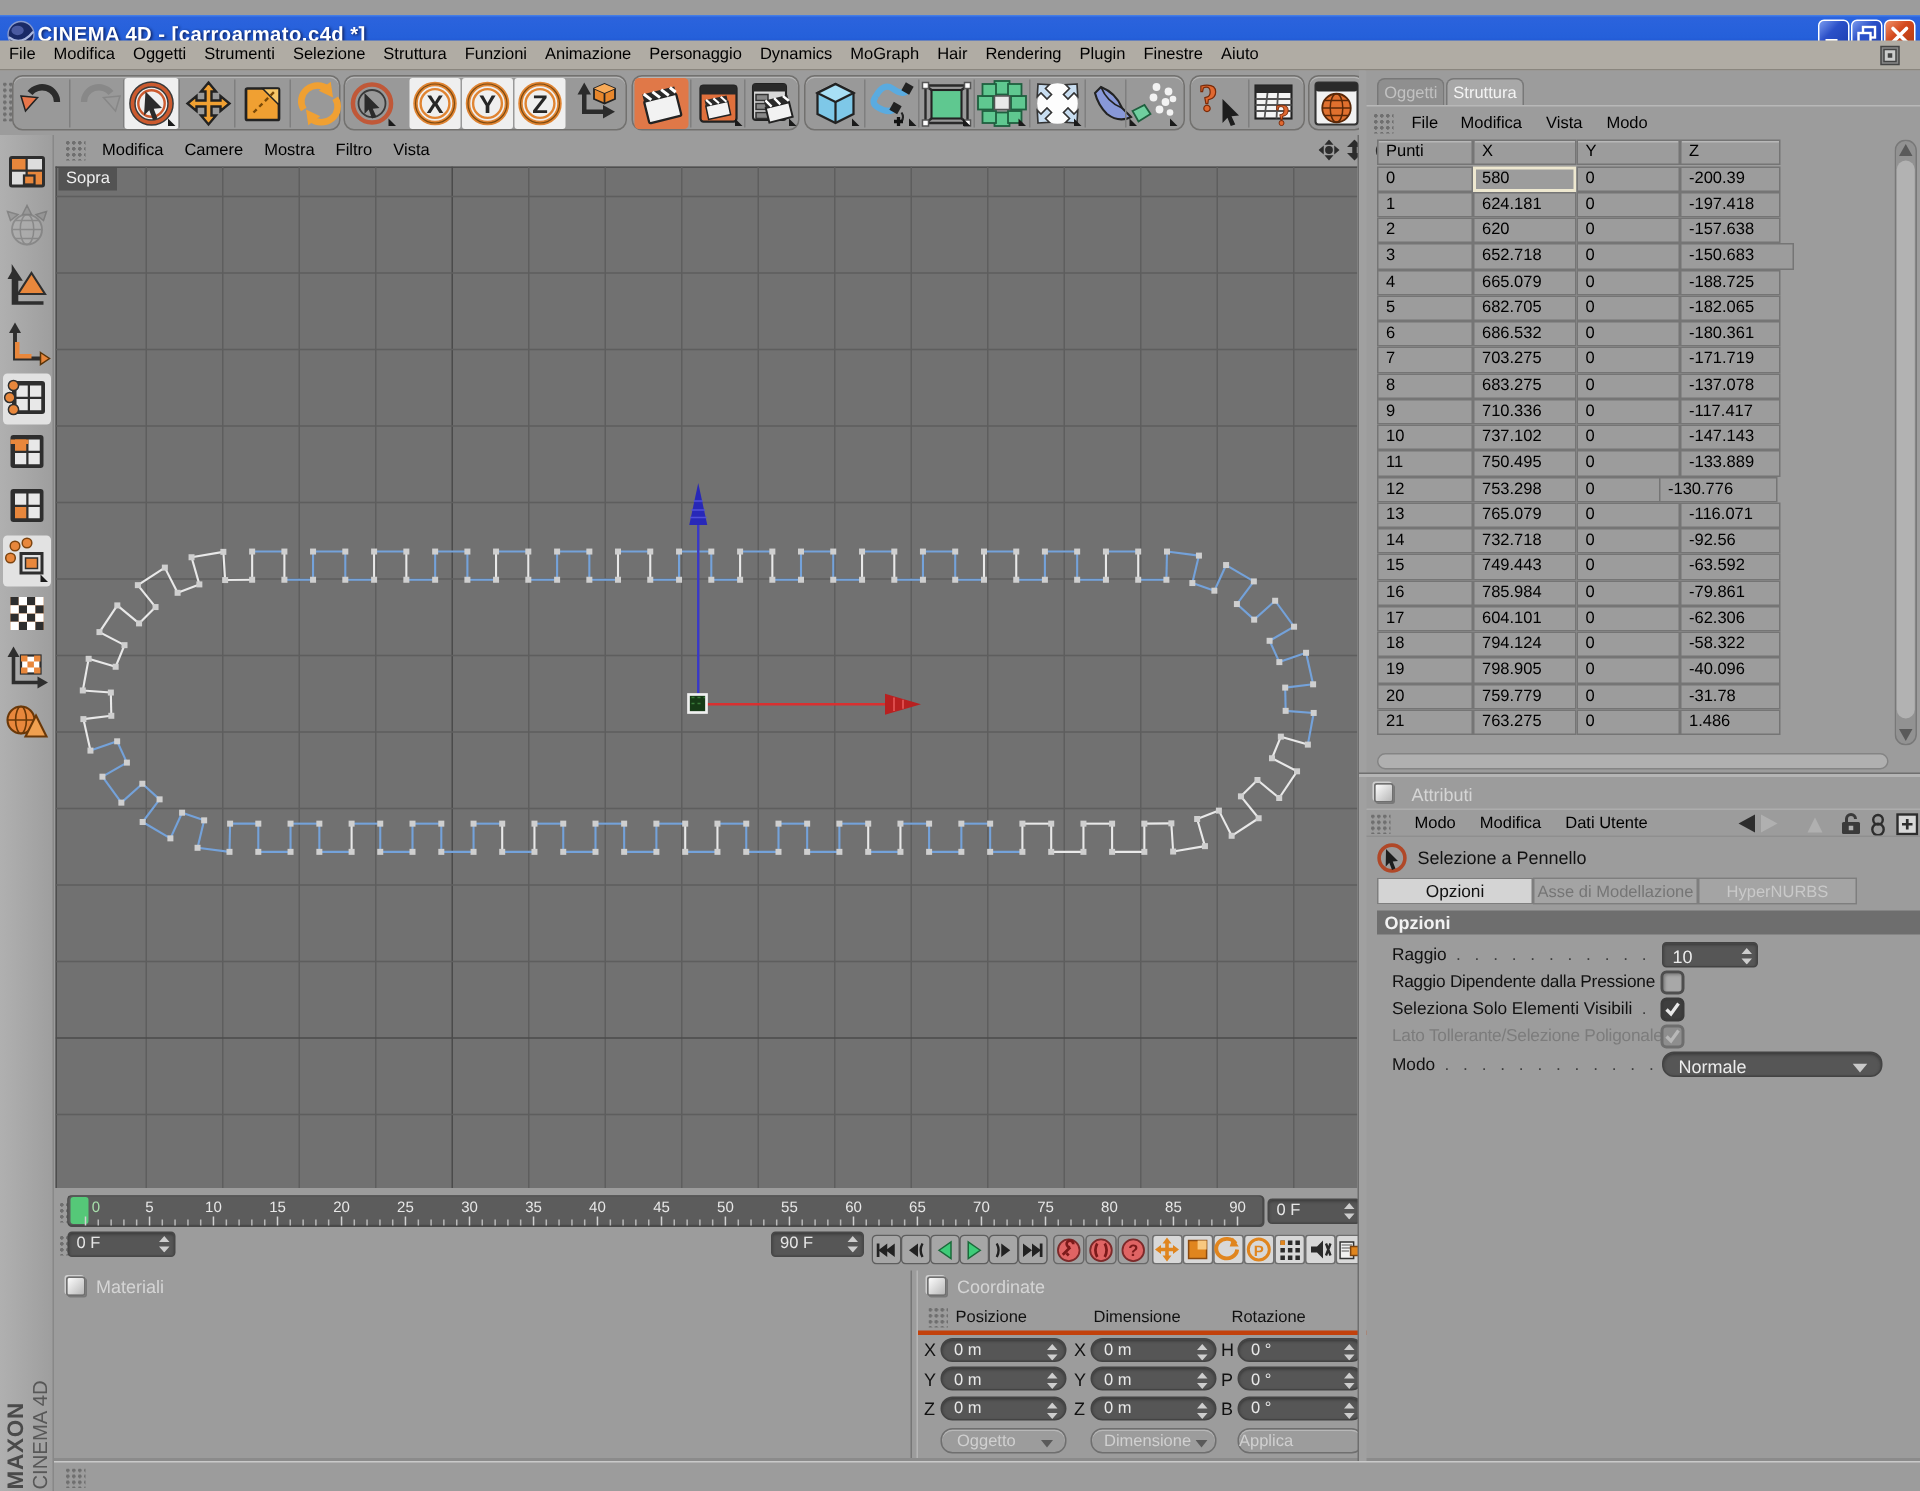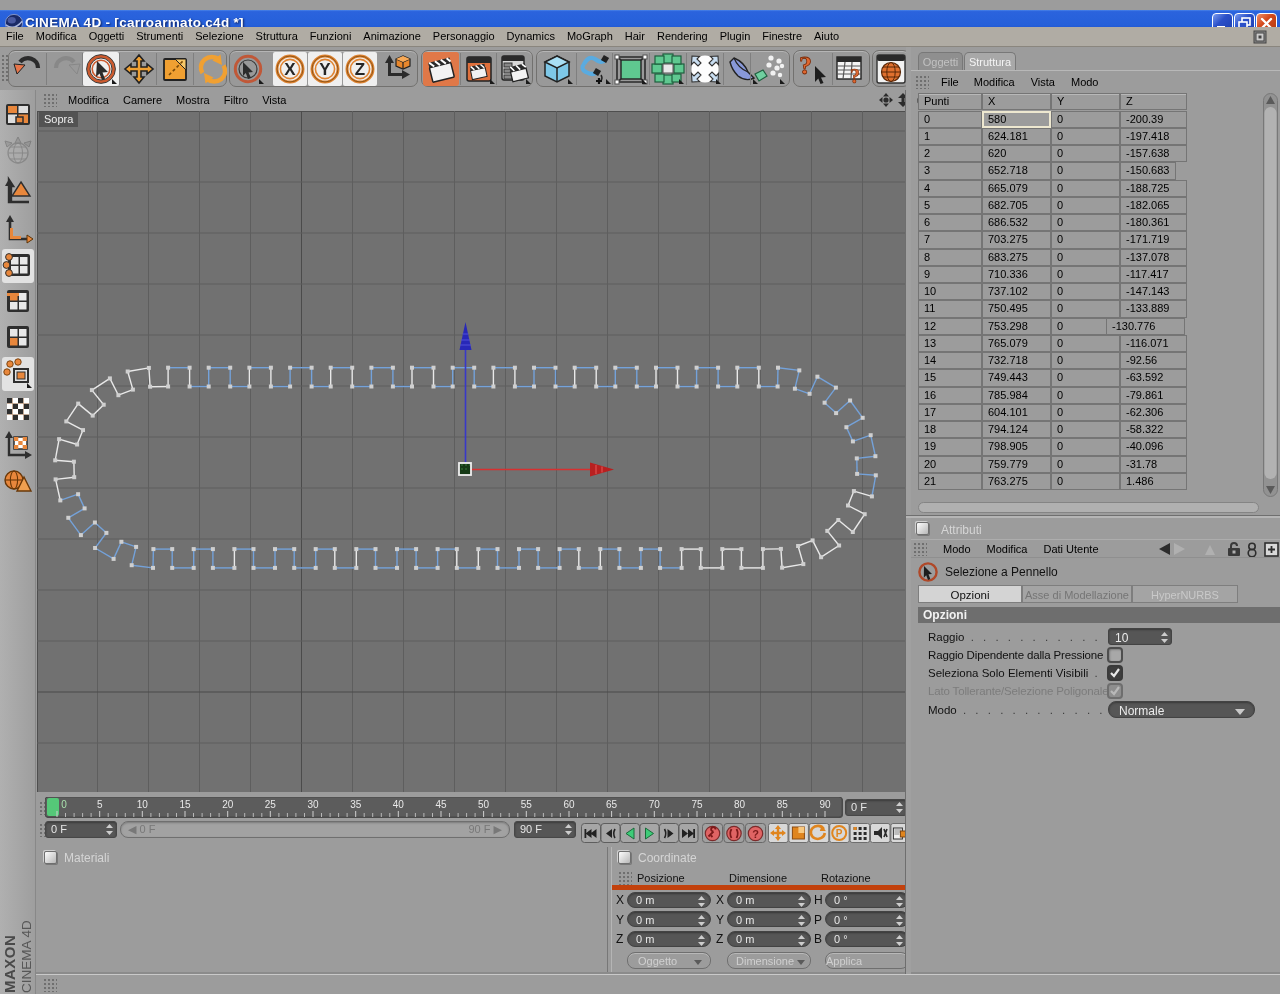--- a/index.html
+++ b/index.html
@@ -842,45 +842,41 @@
       </svg>
  </div>
  <div class="grip" style="left:4px;top:32px"></div>
  <div class="abs" style="left:9px;top:29px;width:72px;height:17px">
    <div class="dark abs" style="left:0;top:0;width:72px;height:17px"></div>
    <div class="abs" style="left:6px;top:2px;color:#e6e6e6">0 F</div>
    <svg class="abs" style="left:60px;top:3px" width="9" height="11">
         <path d="M4.5 0 L8 4 L1 4 Z M4.5 11 L8 7 L1 7 Z" fill="#cdcdcd"></path>
       </svg>
  </div>
- <div class="abs" style="left:84px;top:29px;width:390px;height:17px;background:#a2a2a2;border:1px solid #6f6f6f;border-radius:8px;box-shadow:inset 0 1px 2px #7a7a7a">
-   <div class="abs" style="left:7px;top:1px;color:#787878">◀ 0 F</div>
-   <div class="abs" style="right:7px;top:1px;color:#787878">90 F ▶</div>
- </div>
  <div class="abs" style="left:478px;top:29px;width:62px;height:17px">
    <div class="dark abs" style="left:0;top:0;width:62px;height:17px"></div>
    <div class="abs" style="left:6px;top:2px;color:#e6e6e6">90 F</div>
    <svg class="abs" style="left:50px;top:3px" width="9" height="11">
         <path d="M4.5 0 L8 4 L1 4 Z M4.5 11 L8 7 L1 7 Z" fill="#cdcdcd"></path>
       </svg>
  </div>
  <div class="abs" id="playbtns" style="left:546px;top:28px"></div>
  <div class="abs" id="recbtns" style="left:667px;top:28px"></div>
  <div class="abs" id="animicons" style="left:734px;top:28px"></div>
 </div>
 
 <div class="abs" style="left:36px;top:847px;width:572px;height:127px;border-right:1px solid #777">
  <div class="checkicon" style="left:8px;top:4px"></div>
  <div class="abs ptitle" style="left:28px;top:4px;font-size:12px">Materiali</div>
 </div>
 
 <div class="abs" style="left:611px;top:847px;width:299px;height:127px;border-left:1px solid #b5b5b5">
  <div class="checkicon" style="left:6px;top:4px"></div>
  <div class="abs ptitle" style="left:26px;top:4px;font-size:12px">Coordinate</div>
- <div class="abs" style="left:0;top:21px;width:299px;height:22px;border-bottom:5px solid #c2410c">
+ <div class="abs" style="left:0;top:21px;width:299px;height:22px;border-bottom:3px solid #c2410c">
   <div class="grip" style="left:7px;top:4px"></div>
   <div class="abs" style="left:25px;top:4px;color:#111">Posizione</div>
   <div class="abs" style="left:117px;top:4px;color:#111">Dimensione</div>
   <div class="abs" style="left:209px;top:4px;color:#111">Rotazione</div>
  </div>
  <div id="coordrows" class="abs" style="left:0;top:43px;width:299px;height:84px"></div>
 </div>
 
 <div id="statusbar" class="abs">
  <div class="grip" style="left:8px;top:4px"></div>
@@ -1227,21 +1223,21 @@
 <div class="tcell" style="left:64px;top:17.25px;width:69px;height:17.25px;">624.181</div>
 <div class="tcell" style="left:133px;top:17.25px;width:69px;height:17.25px">0</div>
 <div class="tcell" style="left:202px;top:17.25px;width:67px;height:17.25px">-197.418</div>
 <div class="tcell" style="left:0;top:34.50px;width:64px;height:17.25px">2</div>
 <div class="tcell" style="left:64px;top:34.50px;width:69px;height:17.25px;">620</div>
 <div class="tcell" style="left:133px;top:34.50px;width:69px;height:17.25px">0</div>
 <div class="tcell" style="left:202px;top:34.50px;width:67px;height:17.25px">-157.638</div>
 <div class="tcell" style="left:0;top:51.75px;width:64px;height:17.25px">3</div>
 <div class="tcell" style="left:64px;top:51.75px;width:69px;height:17.25px;">652.718</div>
 <div class="tcell" style="left:133px;top:51.75px;width:69px;height:17.25px">0</div>
-<div class="tcell" style="left:202px;top:51.75px;width:56px;height:17.25px">-150.683</div>
+<div class="tcell" style="left:202px;top:51.75px;width:76px;height:17.25px">-150.683</div>
 <div class="tcell" style="left:0;top:69.00px;width:64px;height:17.25px">4</div>
 <div class="tcell" style="left:64px;top:69.00px;width:69px;height:17.25px;">665.079</div>
 <div class="tcell" style="left:133px;top:69.00px;width:69px;height:17.25px">0</div>
 <div class="tcell" style="left:202px;top:69.00px;width:67px;height:17.25px">-188.725</div>
 <div class="tcell" style="left:0;top:86.25px;width:64px;height:17.25px">5</div>
 <div class="tcell" style="left:64px;top:86.25px;width:69px;height:17.25px;">682.705</div>
 <div class="tcell" style="left:133px;top:86.25px;width:69px;height:17.25px">0</div>
 <div class="tcell" style="left:202px;top:86.25px;width:67px;height:17.25px">-182.065</div>
 <div class="tcell" style="left:0;top:103.50px;width:64px;height:17.25px">6</div>
 <div class="tcell" style="left:64px;top:103.50px;width:69px;height:17.25px;">686.532</div>

